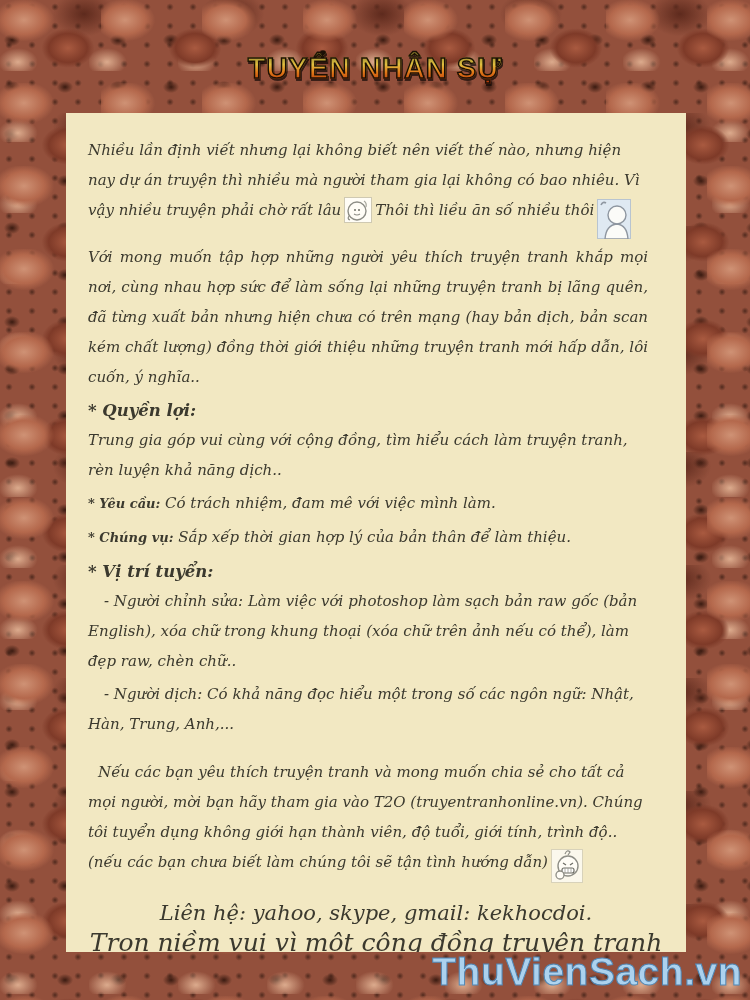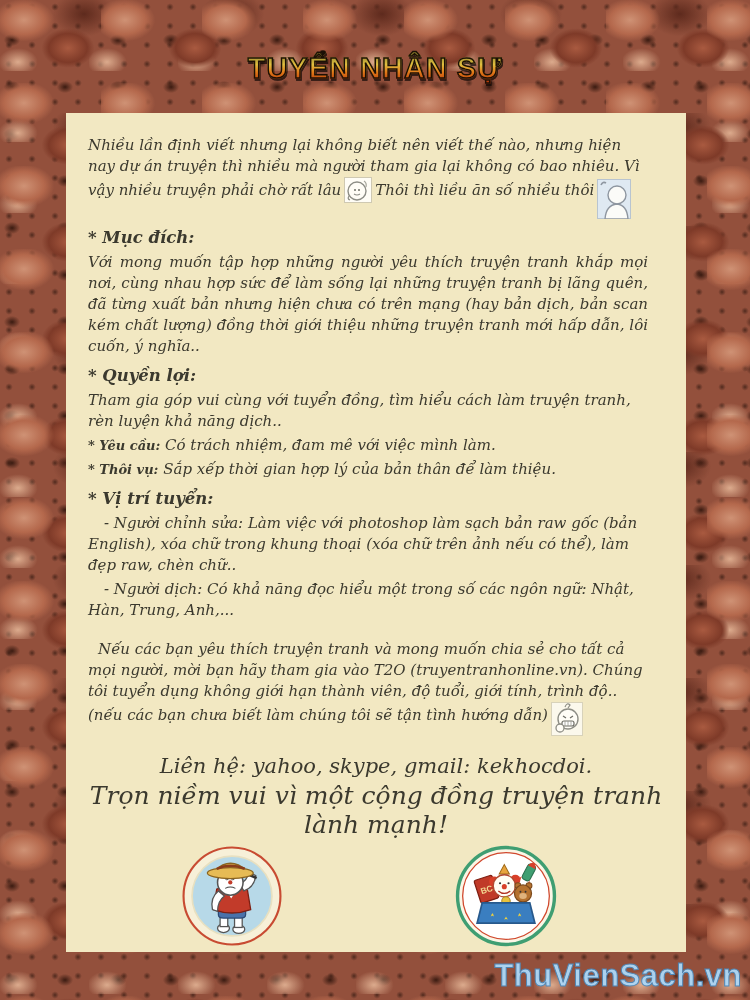--- a/index.html
+++ b/index.html
@@ -23,38 +23,38 @@
     background:linear-gradient(180deg,#7c7428 0%,#e0c040 38%,#e07818 62%,#a82606 100%);
     -webkit-background-clip:text; background-clip:text; color:transparent;
     -webkit-text-stroke:1.5px #1c1006;
     filter:drop-shadow(1px 2px 0.5px rgba(0,0,0,0.65));
   }
   .panel {
     position:absolute; left:66px; top:113px; width:620px; height:839px;
     background:#f2e8c2; box-sizing:border-box; padding:22px 22px 0 22px; overflow:hidden;
     color:#3b392e;
   }
-  .body { margin:0 16px 3px 0; font-style:italic; font-size:15px; line-height:21px; }
+  .body { margin:0 16px 3px 0; font-style:italic; font-size:15px; line-height:30px; }
   .justify { text-align:justify; }
   .indent { text-indent:16px; }
   .heading { font-style:italic; font-weight:bold; font-size:16.5px; line-height:24px; margin:7px 0 2px 0; }
   .lead { font-style:italic; font-weight:bold; font-size:13px; }
   .closing { margin-top:18px; text-indent:10px; }
   .contact { text-align:center; font-style:italic; font-size:21px; margin-top:18px; }
   .slogan  { text-align:center; font-style:italic; font-size:25px; margin-top:3px; }
   .emo { display:inline-block; margin:0 3px; }
   .emo1 { vertical-align:-8px; }
   .emo2 { vertical-align:-24px; }
   .emo3 { vertical-align:-16px; }
   .logos { display:flex; justify-content:center; gap:58px; margin-top:6px; }
   .logo { position:relative; width:216px; height:124px; }
   .emblem { position:absolute; left:50px; top:0; width:102px; height:102px; }
   .watermark {
     position:absolute; right:8px; bottom:6px;
-    font-family:"Liberation Sans", sans-serif; font-weight:bold; font-size:31px; letter-spacing:0.5px;
+    font-family:"Liberation Sans", sans-serif; font-weight:bold; font-size:39px; letter-spacing:0.5px;
     color:#aed9f8; -webkit-text-stroke:1px #4d88b8; opacity:0.95;
   }
 </style>
 </head>
 <body>
 
 <div class="page">
 
   <div class="title">TUYỂN NHÂN SỰ</div>
 
@@ -68,29 +68,28 @@
           <path d="M10 17 q3 2 6 0" fill="none" stroke="#8e8e86" stroke-width="1.2"></path>
           <path d="M20 4 q3 2 2 6" fill="none" stroke="#a8a89e" stroke-width="1.2"></path>
           <path d="M5 19 q-2 3 1 4" fill="none" stroke="#8e8e86" stroke-width="1.2"></path>
         </svg><span>Thôi thì liều ăn số nhiều thôi</span><svg class="emo emo2" width="34" height="40" viewBox="0 0 34 40">
           <rect x="0.5" y="0.5" width="33" height="39" fill="#dfe9f2" stroke="#b8c4d0"></rect>
           <circle cx="20" cy="16" r="9" fill="#fbfbf8" stroke="#8e96a0" stroke-width="1.4"></circle>
           <path d="M8 40 q1 -14 12 -15 q10 1 11 15 z" fill="#fbfbf8" stroke="#8e96a0" stroke-width="1.4"></path>
           <path d="M4 6 q2 -4 5 -2" fill="none" stroke="#8e96a0" stroke-width="1.6"></path>
         </svg></p>
 
-    <div class="heading">* Mục đích:</div>
     <p class="body justify">Với mong muốn tập hợp những người yêu thích truyện tranh khắp mọi nơi, cùng nhau hợp sức để làm sống lại những truyện tranh bị lãng quên, đã từng xuất bản nhưng hiện chưa có trên mạng (hay bản dịch, bản scan kém chất lượng) đồng thời giới thiệu những truyện tranh mới hấp dẫn, lôi cuốn, ý nghĩa..</p>
 
     <div class="heading">* Quyền lợi:</div>
-    <p class="body">Tham gia góp vui cùng với tuyển đồng, tìm hiểu cách làm truyện tranh, rèn luyện khả năng dịch..</p>
+    <p class="body">Trung gia góp vui cùng với cộng đồng, tìm hiểu cách làm truyện tranh, rèn luyện khả năng dịch..</p>
 
     <p class="body"><span class="lead">* Yêu cầu:</span> <span>Có trách nhiệm, đam mê với việc mình làm.</span></p>
 
-    <p class="body"><span class="lead">* Thôi vụ:</span> <span>Sắp xếp thời gian hợp lý của bản thân để làm thiệu.</span></p>
+    <p class="body"><span class="lead">* Chúng vụ:</span> <span>Sắp xếp thời gian hợp lý của bản thân để làm thiệu.</span></p>
 
     <div class="heading">* Vị trí tuyển:</div>
     <p class="body indent">- Người chỉnh sửa: Làm việc với photoshop làm sạch bản raw gốc (bản English), xóa chữ trong khung thoại (xóa chữ trên ảnh nếu có thể), làm đẹp raw, chèn chữ..</p>
     <p class="body indent">- Người dịch: Có khả năng đọc hiểu một trong số các ngôn ngữ: Nhật, Hàn, Trung, Anh,...</p>
 
     <p class="body closing"><span>Nếu các bạn yêu thích truyện tranh và mong muốn chia sẻ cho tất cả mọi người, mời bạn hãy tham gia vào T2O (truyentranhonline.vn). Chúng tôi tuyển dụng không giới hạn thành viên, độ tuổi, giới tính, trình độ.. (nếu các bạn chưa biết làm chúng tôi sẽ tận tình hướng dẫn)</span><svg class="emo emo3" width="32" height="34" viewBox="0 0 32 34">
           <rect x="0.5" y="0.5" width="31" height="33" fill="#fbf8ec" stroke="#d8d2ba"></rect>
           <circle cx="17" cy="17" r="10" fill="#fffdf6" stroke="#8e8e86" stroke-width="1.4"></circle>
           <path d="M14 5 q2 -5 5 -2 l-2 3" fill="none" stroke="#8e8e86" stroke-width="1.2"></path>
           <path d="M12 14 l3 2 M22 14 l-3 2" stroke="#6e6e66" stroke-width="1.3" fill="none"></path>

